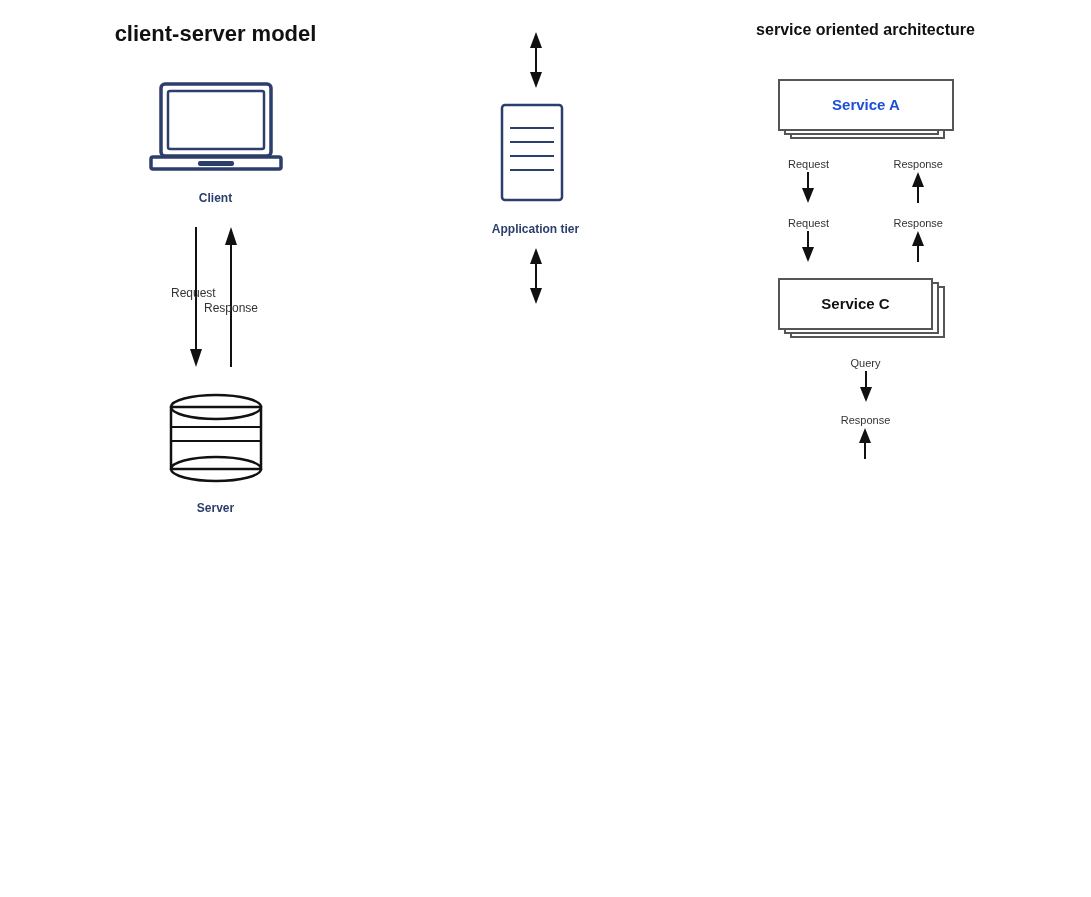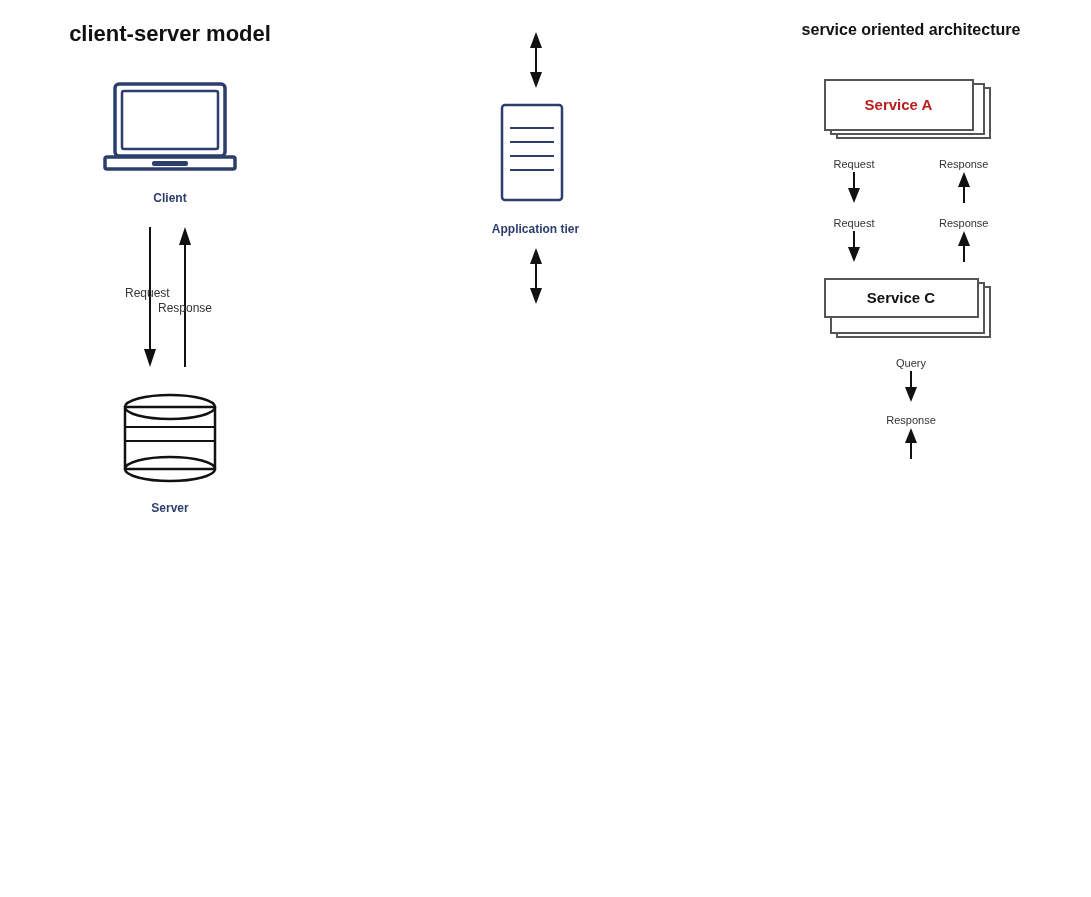--- a/index.html
+++ b/index.html
@@ -10,21 +10,21 @@
       height: 897px;
       overflow: hidden;
       display: flex;
       flex-direction: column;
       align-items: center;
     }
 
     .diagram-container {
       display: flex;
       flex-direction: row;
-      justify-content: space-between;
+      justify-content: center;
       align-items: flex-start;
       width: 100%;
       height: 100%;
       padding: 20px 10px;
     }
 
     
     .column {
       display: flex;
       flex-direction: column;
@@ -158,21 +158,21 @@
     </div>
 
   </div>
 
   <div class="column" style="width: 340px;">
     <div class="column-title" style="font-size:16px;">service oriented architecture</div>
 
     <div style="position:relative; width:175px; height:65px; margin: 8px 0;">
       <div style="position:absolute; top:8px; left:12px; width:155px; height:52px; border:2px solid #555; background:#fff;"></div>
       <div style="position:absolute; top:4px; left:6px; width:155px; height:52px; border:2px solid #555; background:#fff;"></div>
-      <div style="position:absolute; top:0; left:0; width:150px; height:52px; border:2px solid #555; background:#fff; display:flex; align-items:center; justify-content:center; font-weight:bold; font-size:15px; color:#b91c1c;">
+      <div style="position:absolute; top:0; left:0; width:176px; height:52px; border:2px solid #555; background:#fff; display:flex; align-items:center; justify-content:center; font-weight:bold; font-size:15px; color:#1d4ed8;">
         <span>Service A</span>
       </div>
     </div>
 
     <div class="soa-arrow-section" style="width:175px; justify-content:space-between; padding: 0 10px;">
       <div class="soa-arrow-col">
         <span>Request</span>
         <svg width="30" height="35" viewBox="0 0 30 35">
           <line x1="15" y1="2" x2="15" y2="28" stroke="#111" stroke-width="2"></line>
           <polygon points="15,33 9,18 21,18" fill="#111"></polygon>
@@ -201,21 +201,21 @@
         <svg width="30" height="35" viewBox="0 0 30 35">
           <line x1="15" y1="33" x2="15" y2="7" stroke="#111" stroke-width="2"></line>
           <polygon points="15,2 9,17 21,17" fill="#111"></polygon>
         </svg>
       </div>
     </div>
 
     <div style="position:relative; width:175px; height:65px; margin: 8px 0;">
       <div style="position:absolute; top:8px; left:12px; width:155px; height:52px; border:2px solid #555; background:#fff;"></div>
       <div style="position:absolute; top:4px; left:6px; width:155px; height:52px; border:2px solid #555; background:#fff;"></div>
-      <div style="position:absolute; top:0; left:0; width:155px; height:40px; border:2px solid #555; background:#fff; display:flex; align-items:center; justify-content:center; font-weight:bold; font-size:15px; color:#111;">
+      <div style="position:absolute; top:0; left:0; width:155px; height:52px; border:2px solid #555; background:#fff; display:flex; align-items:center; justify-content:center; font-weight:bold; font-size:15px; color:#111;">
         <span>Service C</span>
       </div>
     </div>
 
     <div class="soa-arrow-section" style="width:175px; justify-content:space-between; padding: 0 10px; flex-direction: column;">
       <div class="soa-arrow-col">
         <span>Query</span>
         <svg width="30" height="35" viewBox="0 0 30 35">
           <line x1="15" y1="2" x2="15" y2="28" stroke="#111" stroke-width="2"></line>
           <polygon points="15,33 9,18 21,18" fill="#111"></polygon>

